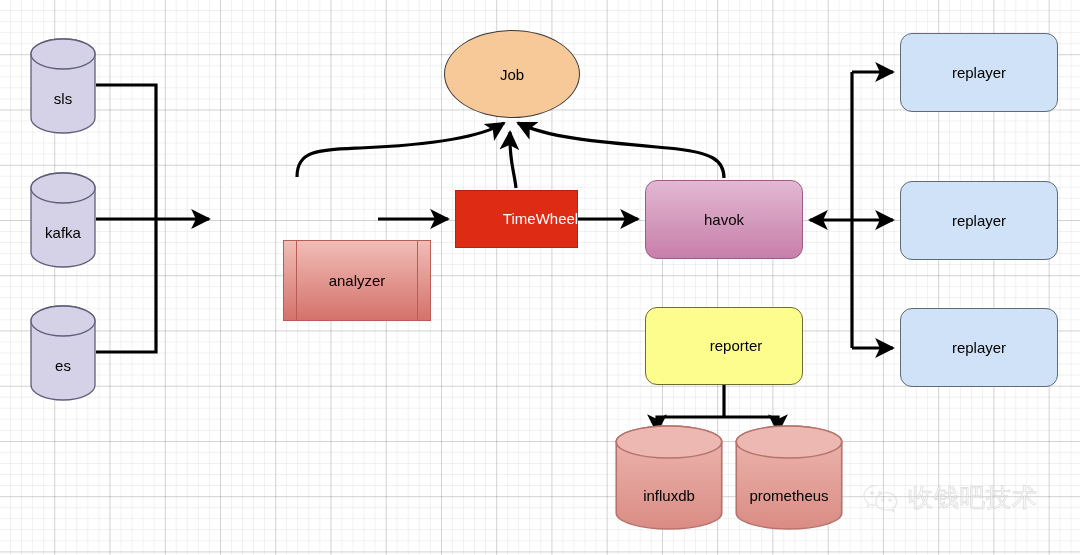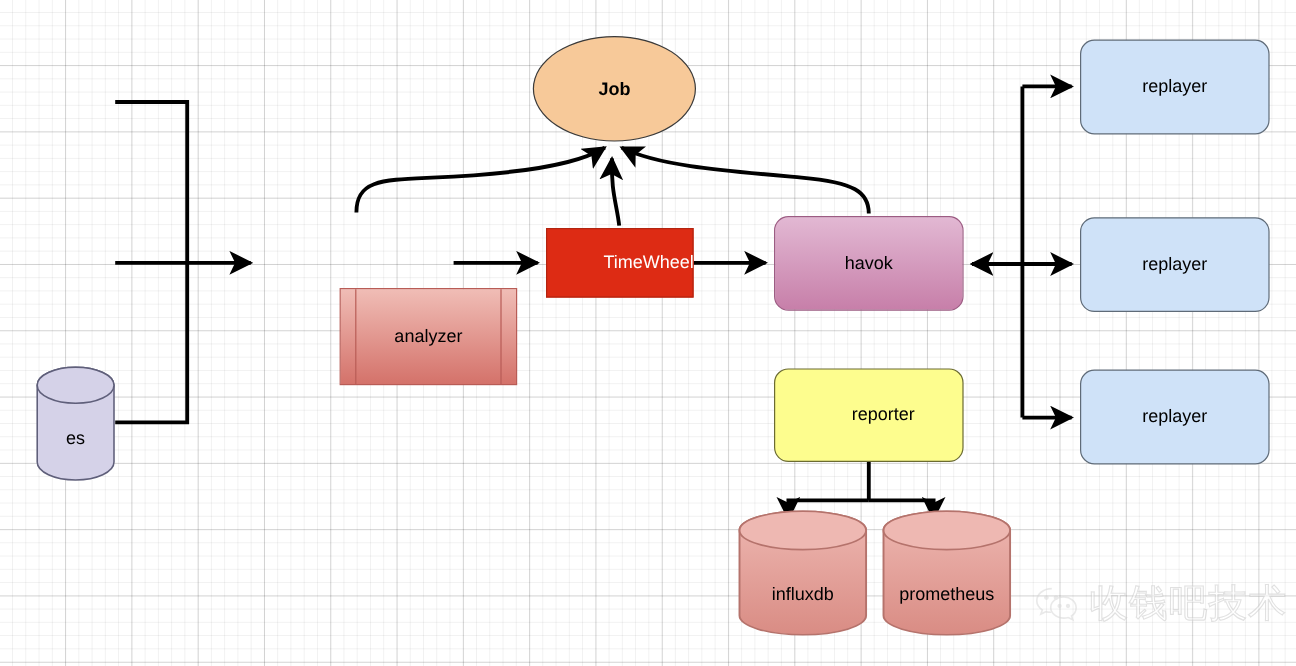--- a/index.html
+++ b/index.html
@@ -152,37 +152,36 @@
     width: 134px; height: 86px;
     border-radius: 50%;
     background: #f7c999;
     border: 1.4px solid #3a3a3a;
     display: flex;
     align-items: center;
     justify-content: center;
     font-size: 15px;
     color: #000;
     z-index: 3;
-    font-weight: bold;
   }
 
   
   .watermark {
     position: absolute;
     left: 862px;
     top: 481px;
     display: flex;
     align-items: center;
     gap: 8px;
     opacity: 0.55;
     z-index: 5;
     pointer-events: none;
   }
   .watermark .wm-text {
-    font-size: 32px;
+    font-size: 25px;
     color: #ffffff;
     -webkit-text-stroke: 0.9px #c9c9c9;
     letter-spacing: 1px;
     font-family: "DejaVu Sans", sans-serif;
     white-space: nowrap;
   }
 </style>
 </head>
 <body>
 
@@ -221,21 +220,35 @@
       <path d="M 852 72 L 852 348"></path>
       <path d="M 852 72 L 893 72" marker-end="url(#arrow)"></path>
       <path d="M 852 348 L 893 348" marker-end="url(#arrow)"></path>
 
       <path d="M 724 385 L 724 417"></path>
       <path d="M 724 417 L 657 417 L 657 432" marker-end="url(#arrow)"></path>
       <path d="M 724 417 L 778 417 L 778 432" marker-end="url(#arrow)"></path>
     </g>
   </svg>
 
-
+  <div class="cyl cyl-src cyl-sls">
+    <svg class="cyl-body" viewBox="0 0 66 96" preserveAspectRatio="none">
+      <path d="M1,16 a32,15 0 0 1 64,0 L65,80 a32,15 0 0 1 -64,0 Z" fill="#d5d2e8" stroke="#5f5f7a" stroke-width="1.3"></path>
+      <ellipse cx="33" cy="16" rx="32" ry="15" fill="#d5d2e8" stroke="#5f5f7a" stroke-width="1.3"></ellipse>
+    </svg>
+    <div class="cyl-label">sls</div>
+  </div>
+
+  <div class="cyl cyl-src cyl-kafka">
+    <svg class="cyl-body" viewBox="0 0 66 96" preserveAspectRatio="none">
+      <path d="M1,16 a32,15 0 0 1 64,0 L65,80 a32,15 0 0 1 -64,0 Z" fill="#d5d2e8" stroke="#5f5f7a" stroke-width="1.3"></path>
+      <ellipse cx="33" cy="16" rx="32" ry="15" fill="#d5d2e8" stroke="#5f5f7a" stroke-width="1.3"></ellipse>
+    </svg>
+    <div class="cyl-label">kafka</div>
+  </div>
 
   <div class="cyl cyl-src cyl-es">
     <svg class="cyl-body" viewBox="0 0 66 96" preserveAspectRatio="none">
       <path d="M1,16 a32,15 0 0 1 64,0 L65,80 a32,15 0 0 1 -64,0 Z" fill="#d5d2e8" stroke="#5f5f7a" stroke-width="1.3"></path>
       <ellipse cx="33" cy="16" rx="32" ry="15" fill="#d5d2e8" stroke="#5f5f7a" stroke-width="1.3"></ellipse>
     </svg>
     <div class="cyl-label">es</div>
   </div>
 
 

